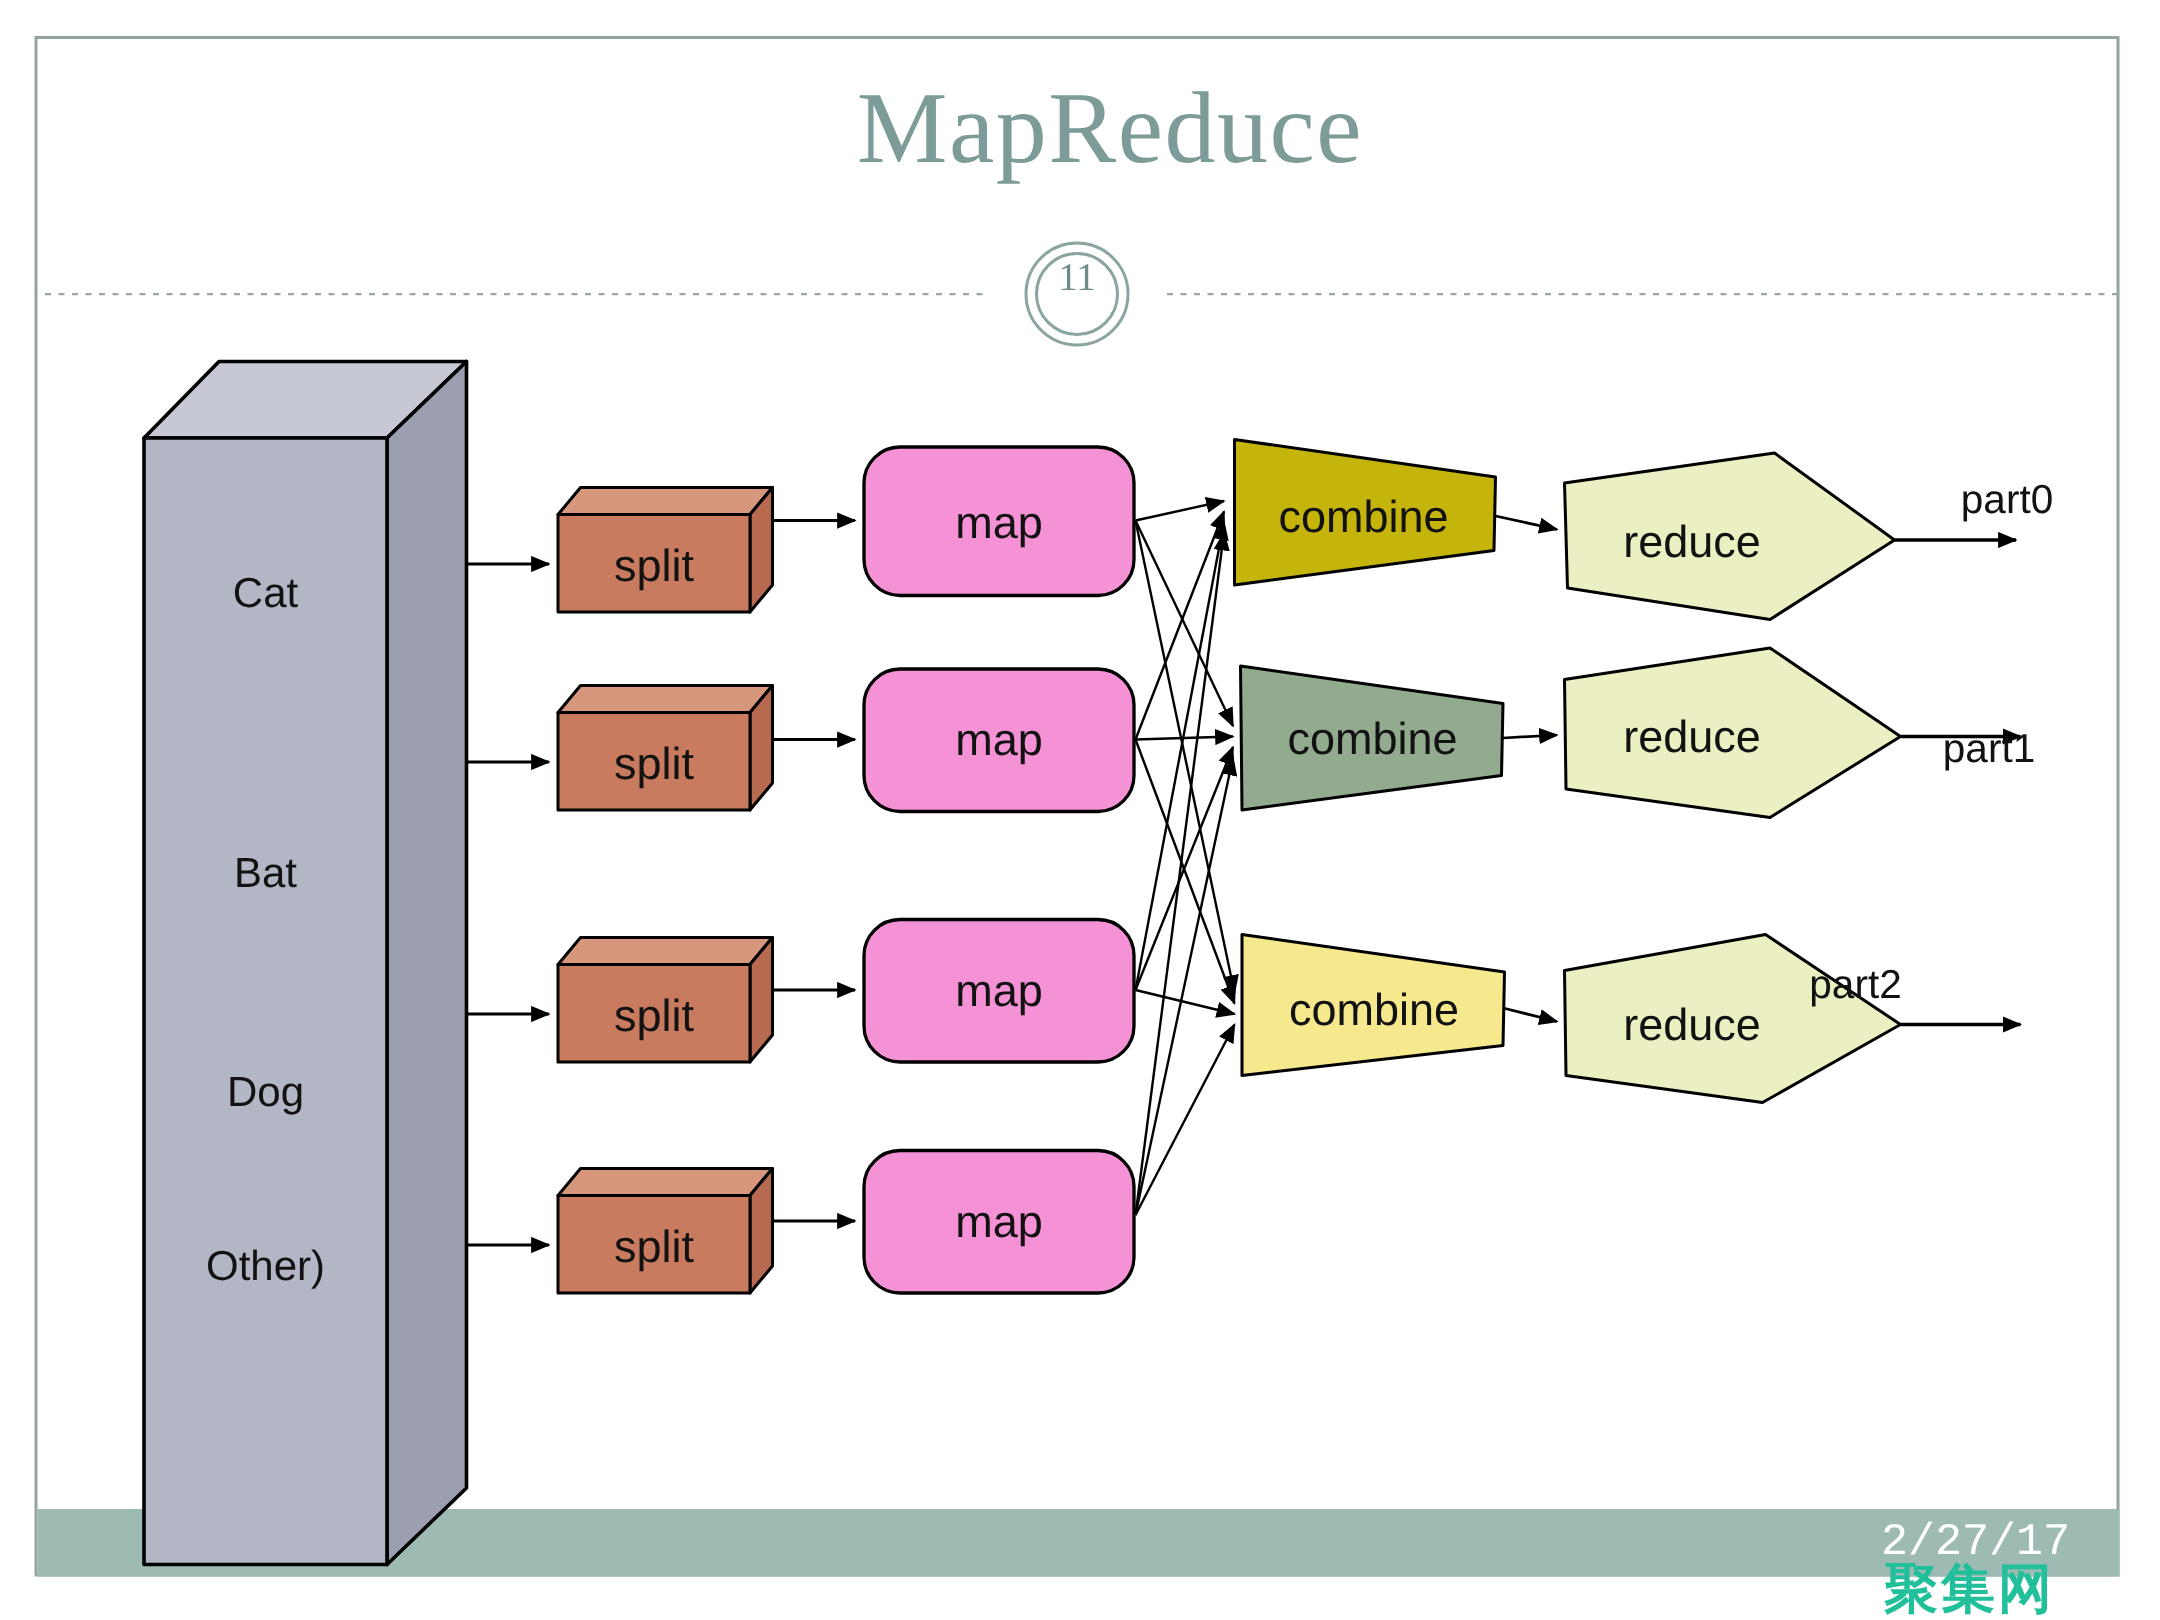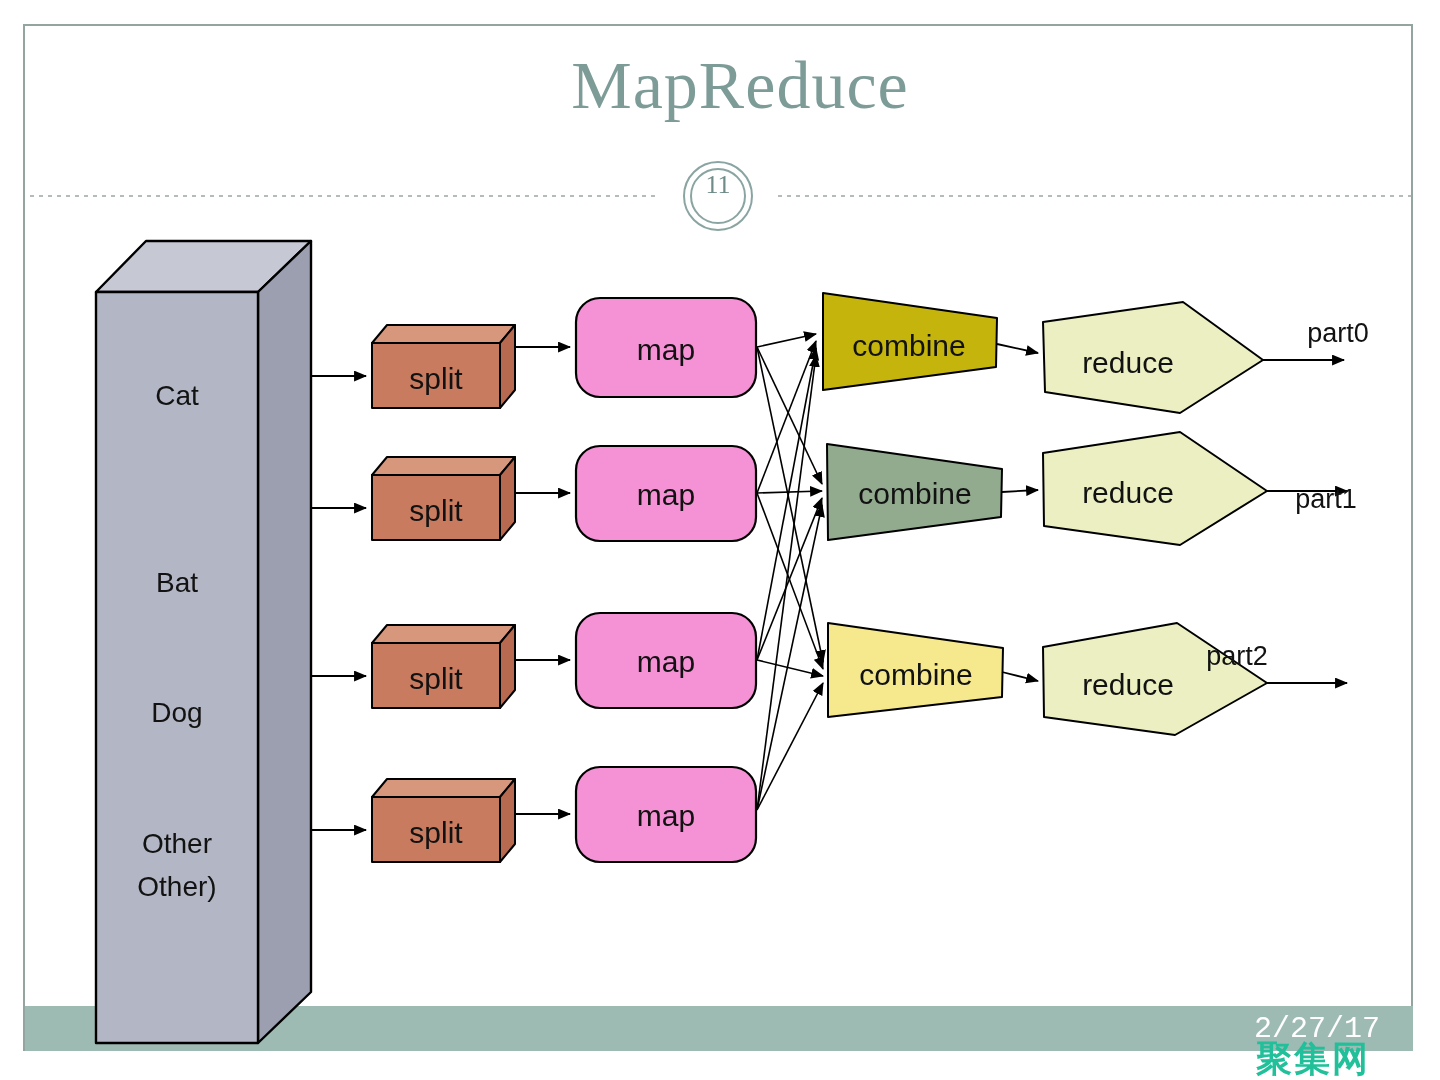--- a/index.html
+++ b/index.html
@@ -167,23 +167,22 @@
   </svg>
 
   <div class="badge">
     <div class="badge-ring">
       <span class="badge-num">11</span>
     </div>
   </div>
 
   <div class="lbl word" style="left:177px; top:370px;margin-top:26px;">Cat</div>
   <div class="lbl word" style="left:177px; top:583px;">Bat</div>
-  <div class="lbl word" style="left:177px; top:713px;">Dog</div>
+  <div class="lbl word" style="left:177px; top:729px;">Dog</div>
   <div class="note-block">
-    <span>Other</span>
     <span>Other)</span>
   </div>
 
   <div class="lbl" style="left:436px; top:378px;">split</div>
   <div class="lbl" style="left:436px; top:510px;">split</div>
   <div class="lbl" style="left:436px; top:678px;">split</div>
   <div class="lbl" style="left:436px; top:832px;">split</div>
 
   <div class="lbl" style="left:666px; top:349px;">map</div>
   <div class="lbl" style="left:666px; top:494px;">map</div>

